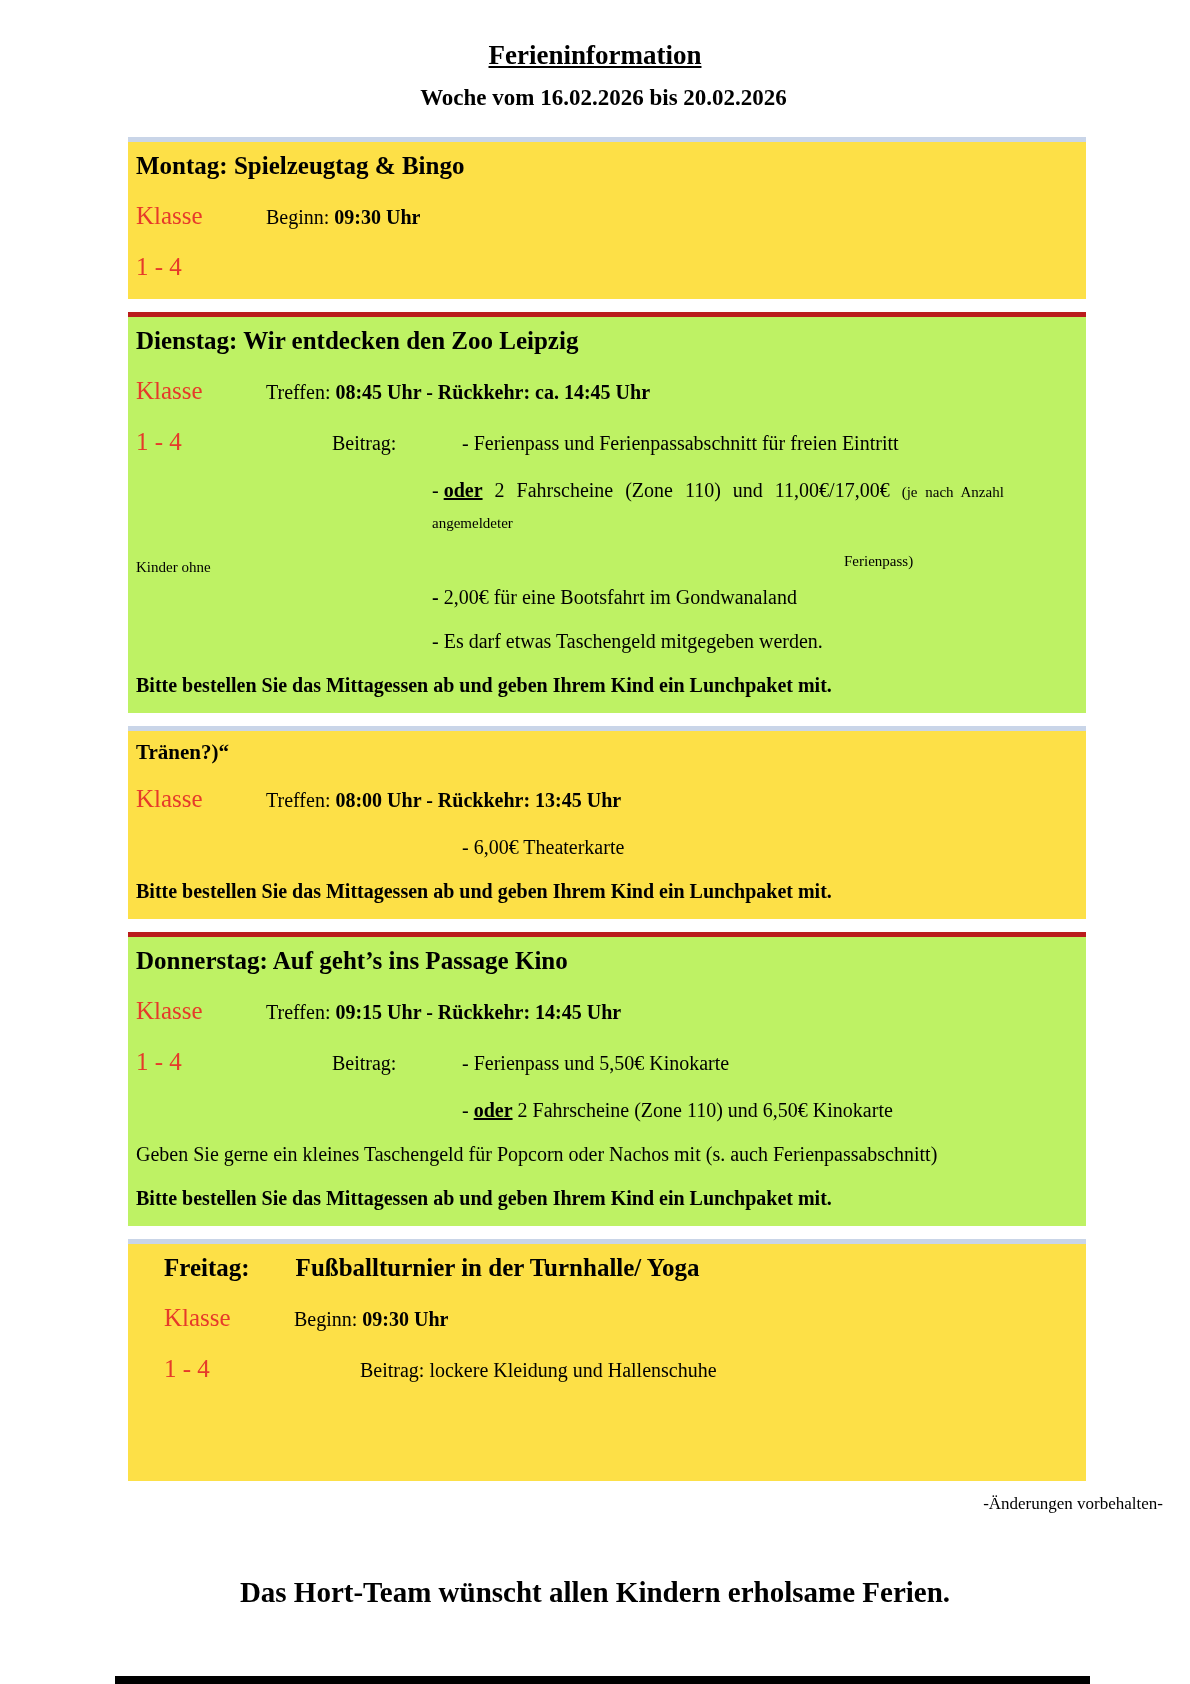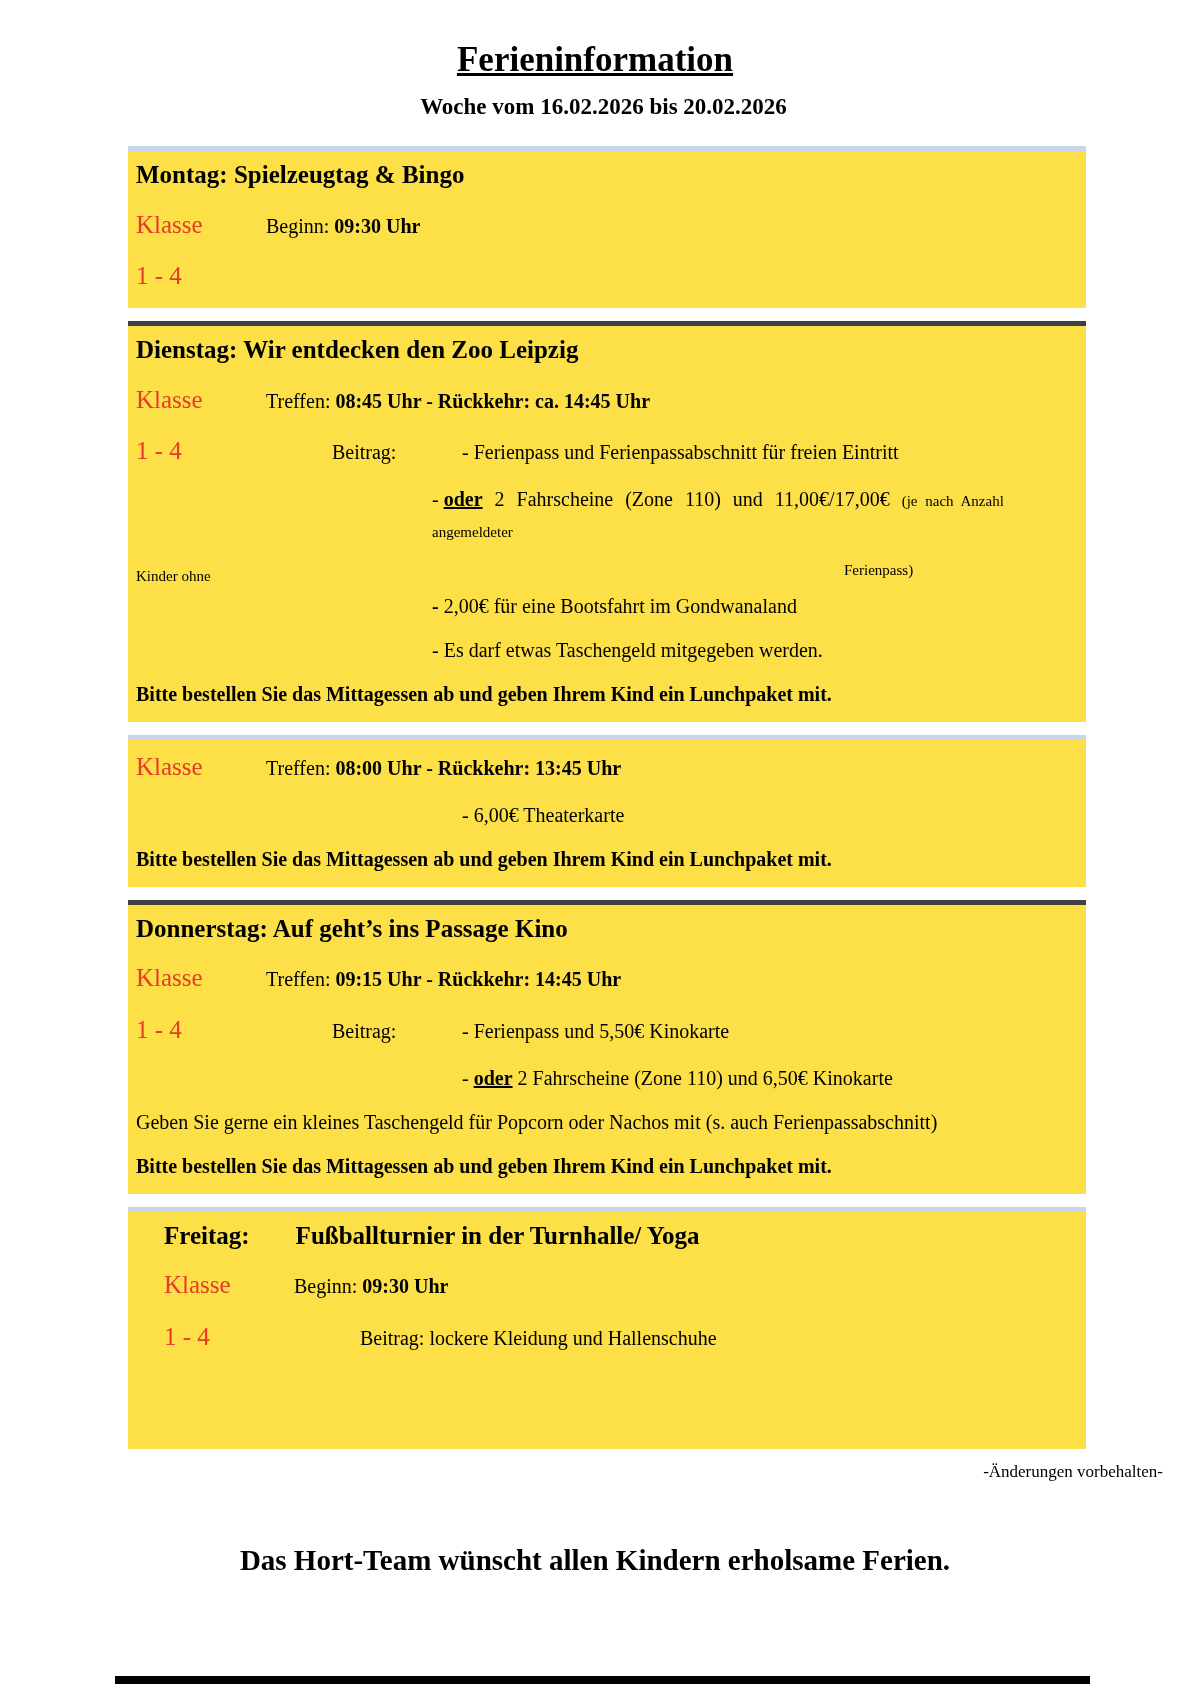--- a/index.html
+++ b/index.html
@@ -3,31 +3,31 @@
 <meta charset="utf-8">
 <style>
   html,body{margin:0;padding:0;}
   body{
     width:1190px;height:1684px;position:relative;background:#ffffff;
     font-family:"Liberation Serif","DejaVu Serif",serif;color:#000;
     overflow:hidden;
   }
   .page-head{padding-top:40px;text-align:center;}
   .doc-title{
-    font-size:35px;font-weight:bold;text-decoration:underline;margin:0 0 14px 0;
+    font-size:27px;font-weight:bold;text-decoration:underline;margin:0 0 14px 0;
   }
   .doc-subtitle{
     font-size:23px;font-weight:bold;margin:0 0 26px 17px;
   }
   .blocks{margin-left:128px;width:958px;}
   .day{
     padding:8px 8px 12px 8px;margin-bottom:13px;box-sizing:border-box;
   }
   .day.light{background:#fde047;border-top:5px solid #c9d5e8;}
-  .day.dark{background:#fde047;border-top:5px solid #404040;}
+  .day.dark{background:#bef264;border-top:5px solid #b91c1c;}
   .day-title{font-size:25px;font-weight:bold;margin:0 0 14px 0;line-height:1.3;}
   .title-mid{font-size:21px;}
   .title-cont{font-size:21px;font-weight:bold;margin:0 0 14px 0;line-height:1.3;}
   .tab-gap{margin-left:46px;}
   .row{font-size:20px;line-height:1.55;margin-bottom:13px;position:relative;}
   .row:last-child{margin-bottom:0;}
   .red{color:#e63a2a;font-size:25px;}
   .klasse{display:inline-block;width:130px;}
   .grades{display:inline-block;width:196px;}
   .beitrag{display:inline-block;width:130px;}
@@ -90,20 +90,21 @@
     <div class="row indent-oder">
       <span class="b">- </span><span>2,00€ für eine Bootsfahrt im Gondwanaland</span>
     </div>
     <div class="row indent-oder">
       <span>- Es darf etwas Taschengeld mitgegeben werden.</span>
     </div>
     <div class="row lunch">Bitte bestellen Sie das Mittagessen ab und geben Ihrem Kind ein Lunchpaket mit.</div>
   </section>
 
   <section class="day light">
+    <div class="title-cont">Tränen?)“</div>
     <div class="row">
       <span class="klasse red">Klasse</span><span>Treffen: </span><span class="b">08:00 Uhr - Rückkehr: 13:45 Uhr</span>
     </div>
     <div class="row indent-item">
       <span>- 6,00€ Theaterkarte</span>
     </div>
     <div class="row lunch">Bitte bestellen Sie das Mittagessen ab und geben Ihrem Kind ein Lunchpaket mit.</div>
   </section>
 
   <section class="day dark">

